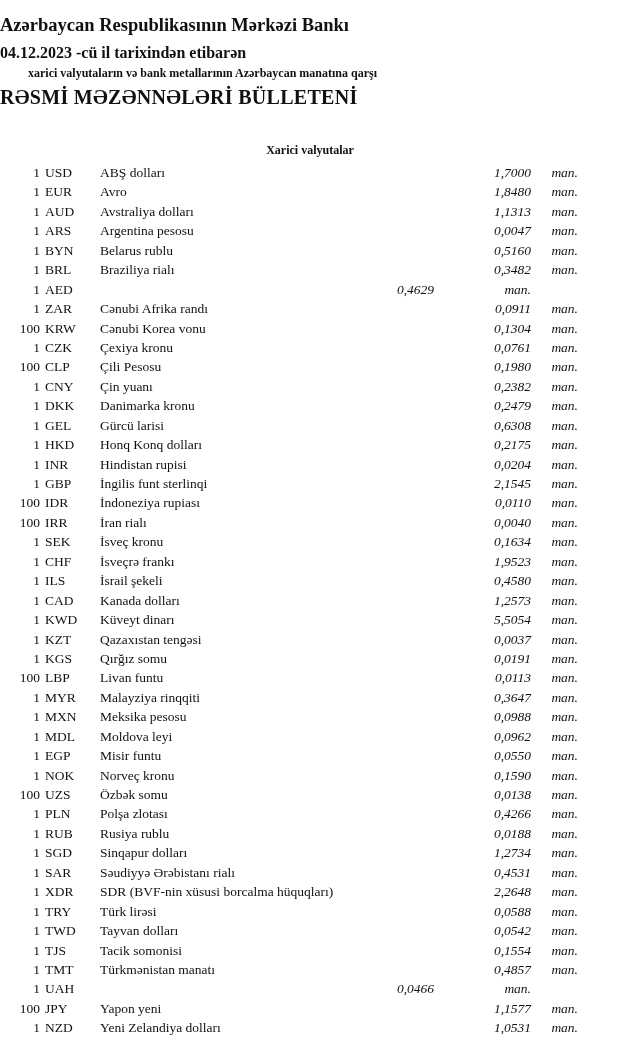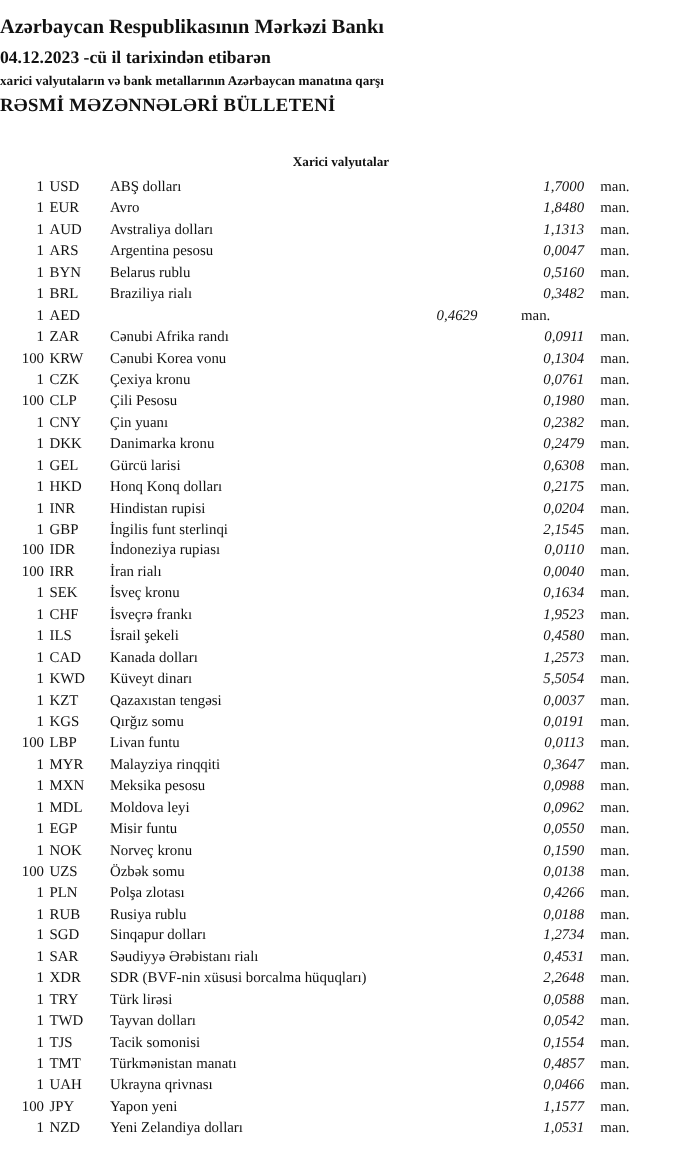--- a/index.html
+++ b/index.html
@@ -22,23 +22,24 @@
   }
   .date-line {
     font-size: 16px;
     font-weight: bold;
     margin-bottom: 4px;
   }
   .subject-line {
     font-size: 12px;
     font-weight: bold;
     margin-bottom: 5px;
+    padding-left: 28px;
   }
   .bulletin-title {
-    font-size: 17px;
+    font-size: 20px;
     font-weight: bold;
     letter-spacing: 0.3px;
     margin-bottom: 0;
   }
   .section-title {
     text-align: center;
     font-size: 12px;
     font-weight: bold;
     margin-top: 34px;
     margin-bottom: 5px;
@@ -52,21 +53,21 @@
     column-gap: 5px;
     align-items: baseline;
     height: 19.45px;
     line-height: 19.45px;
     font-size: 13.5px;
   }
   .c-qty  { text-align: right; }
   .c-code { }
   .c-name { text-align: left; white-space: nowrap; overflow: hidden; }
   .c-rate { text-align: right; font-weight: normal; font-style: italic; }
-  .c-unit { text-align: center; padding-left: 4px; }
+  .c-unit { text-align: right; padding-left: 4px; font-style: italic; }
 </style>
 </head>
 <body>
 
 <div class="doc-header">
   <div class="bank-name">Azərbaycan Respublikasının Mərkəzi Bankı</div>
   <div class="date-line">04.12.2023 -cü il tarixindən etibarən</div>
   <div class="subject-line">xarici valyutaların və bank metallarının Azərbaycan manatına qarşı</div>
   <div class="bulletin-title">RƏSMİ MƏZƏNNƏLƏRİ BÜLLETENİ</div>
 </div>
@@ -363,21 +364,20 @@
     <div class="row">
       <span class="c-qty">1</span>
       <span class="c-code">TMT</span>
       <span class="c-name">Türkmənistan manatı</span>
       <span class="c-rate">0,4857</span>
       <span class="c-unit">man.</span>
     </div>
     <div class="row">
       <span class="c-qty">1</span>
       <span class="c-code">UAH</span>
-      <span class="c-name">Ukrayna qrivnası</span>
       <span class="c-rate">0,0466</span>
       <span class="c-unit">man.</span>
     </div>
     <div class="row">
       <span class="c-qty">100</span>
       <span class="c-code">JPY</span>
       <span class="c-name">Yapon yeni</span>
       <span class="c-rate">1,1577</span>
       <span class="c-unit">man.</span>
     </div>

